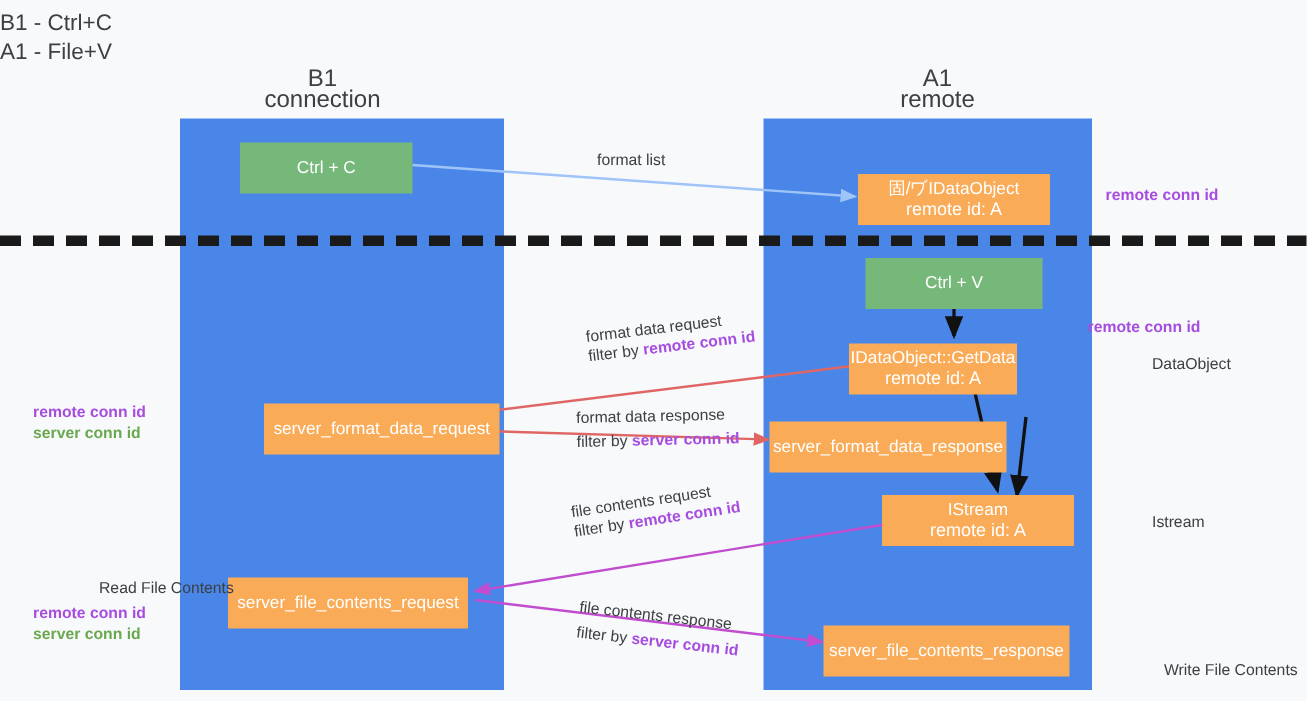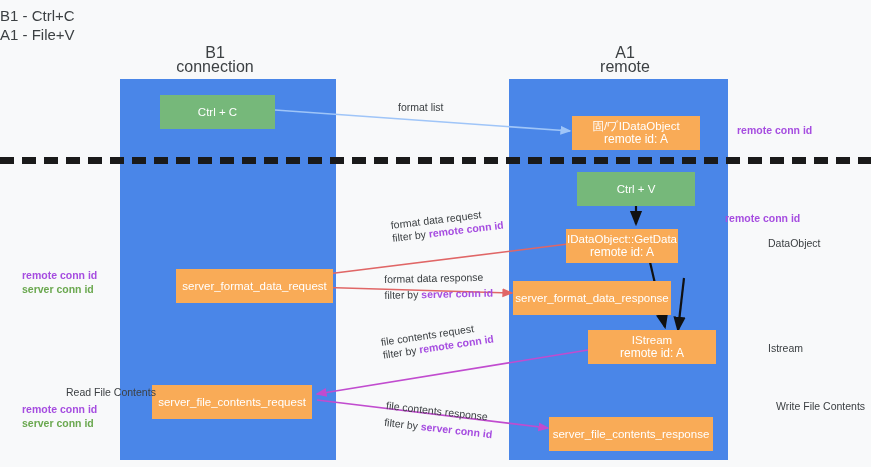--- a/index.html
+++ b/index.html
@@ -188,21 +188,21 @@
   </div>
   <div class="abs ann" style="left:725px;top:211px;">
     <span class="purple">remote conn id</span>
   </div>
   <div class="abs ann plain" style="left:728px;top:236px;">
     <span>DataObject</span>
   </div>
   <div class="abs ann plain" style="left:728px;top:341px;">
     <span>Istream</span>
   </div>
-  <div class="abs ann plain" style="left:736px;top:399px;">
+  <div class="abs ann plain" style="left:736px;top:440px;">
     <span>Write File Contents</span>
   </div>
 
   <div class="abs ann" style="left:22px;top:268px;">
     <div><span class="purple">remote conn id</span></div>
     <div><span class="green">server conn id</span></div>
   </div>
 
   <div class="abs ann plain" style="left:26px;top:385px;">
     <span>Read File Contents</span>

